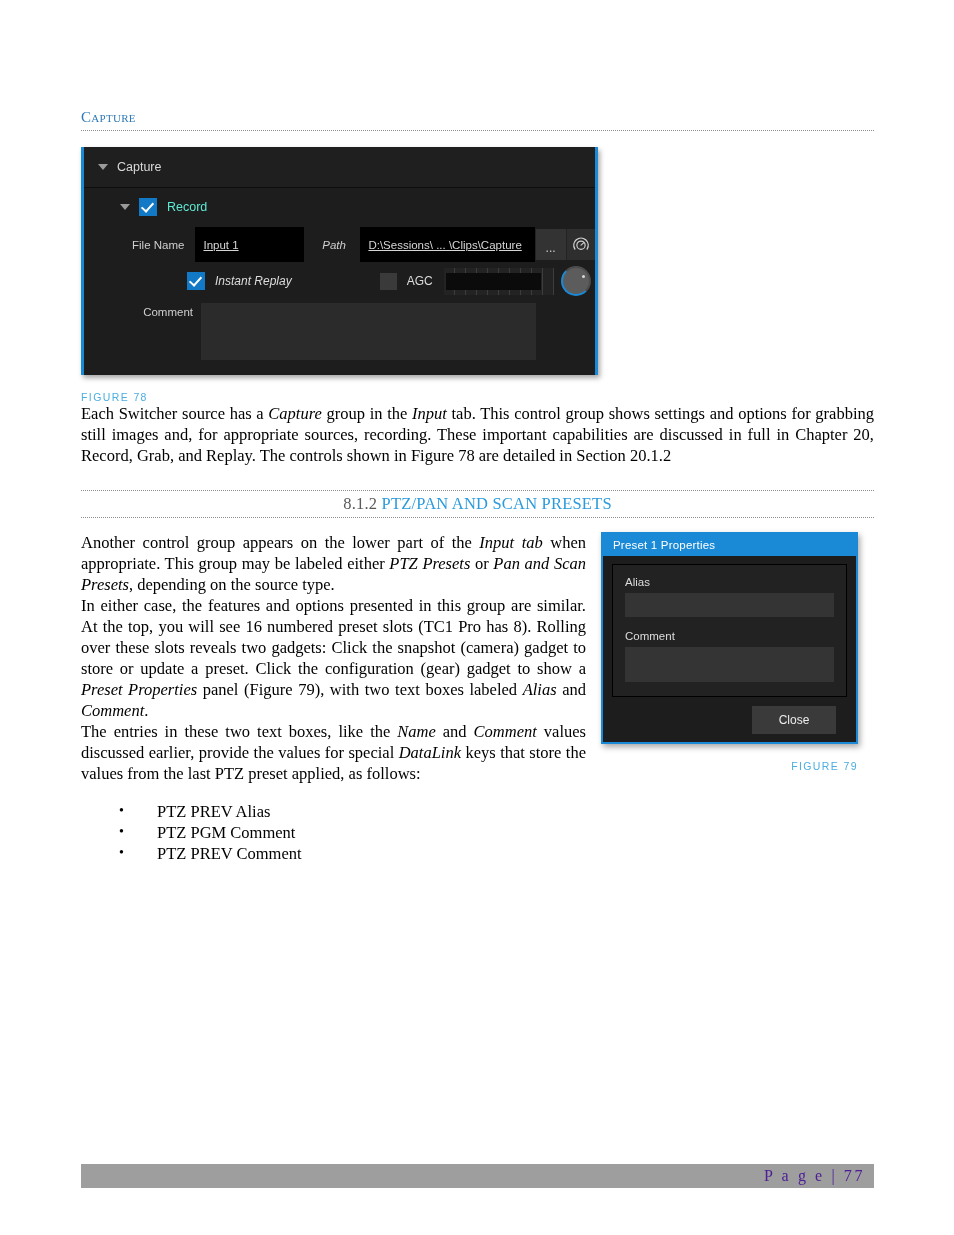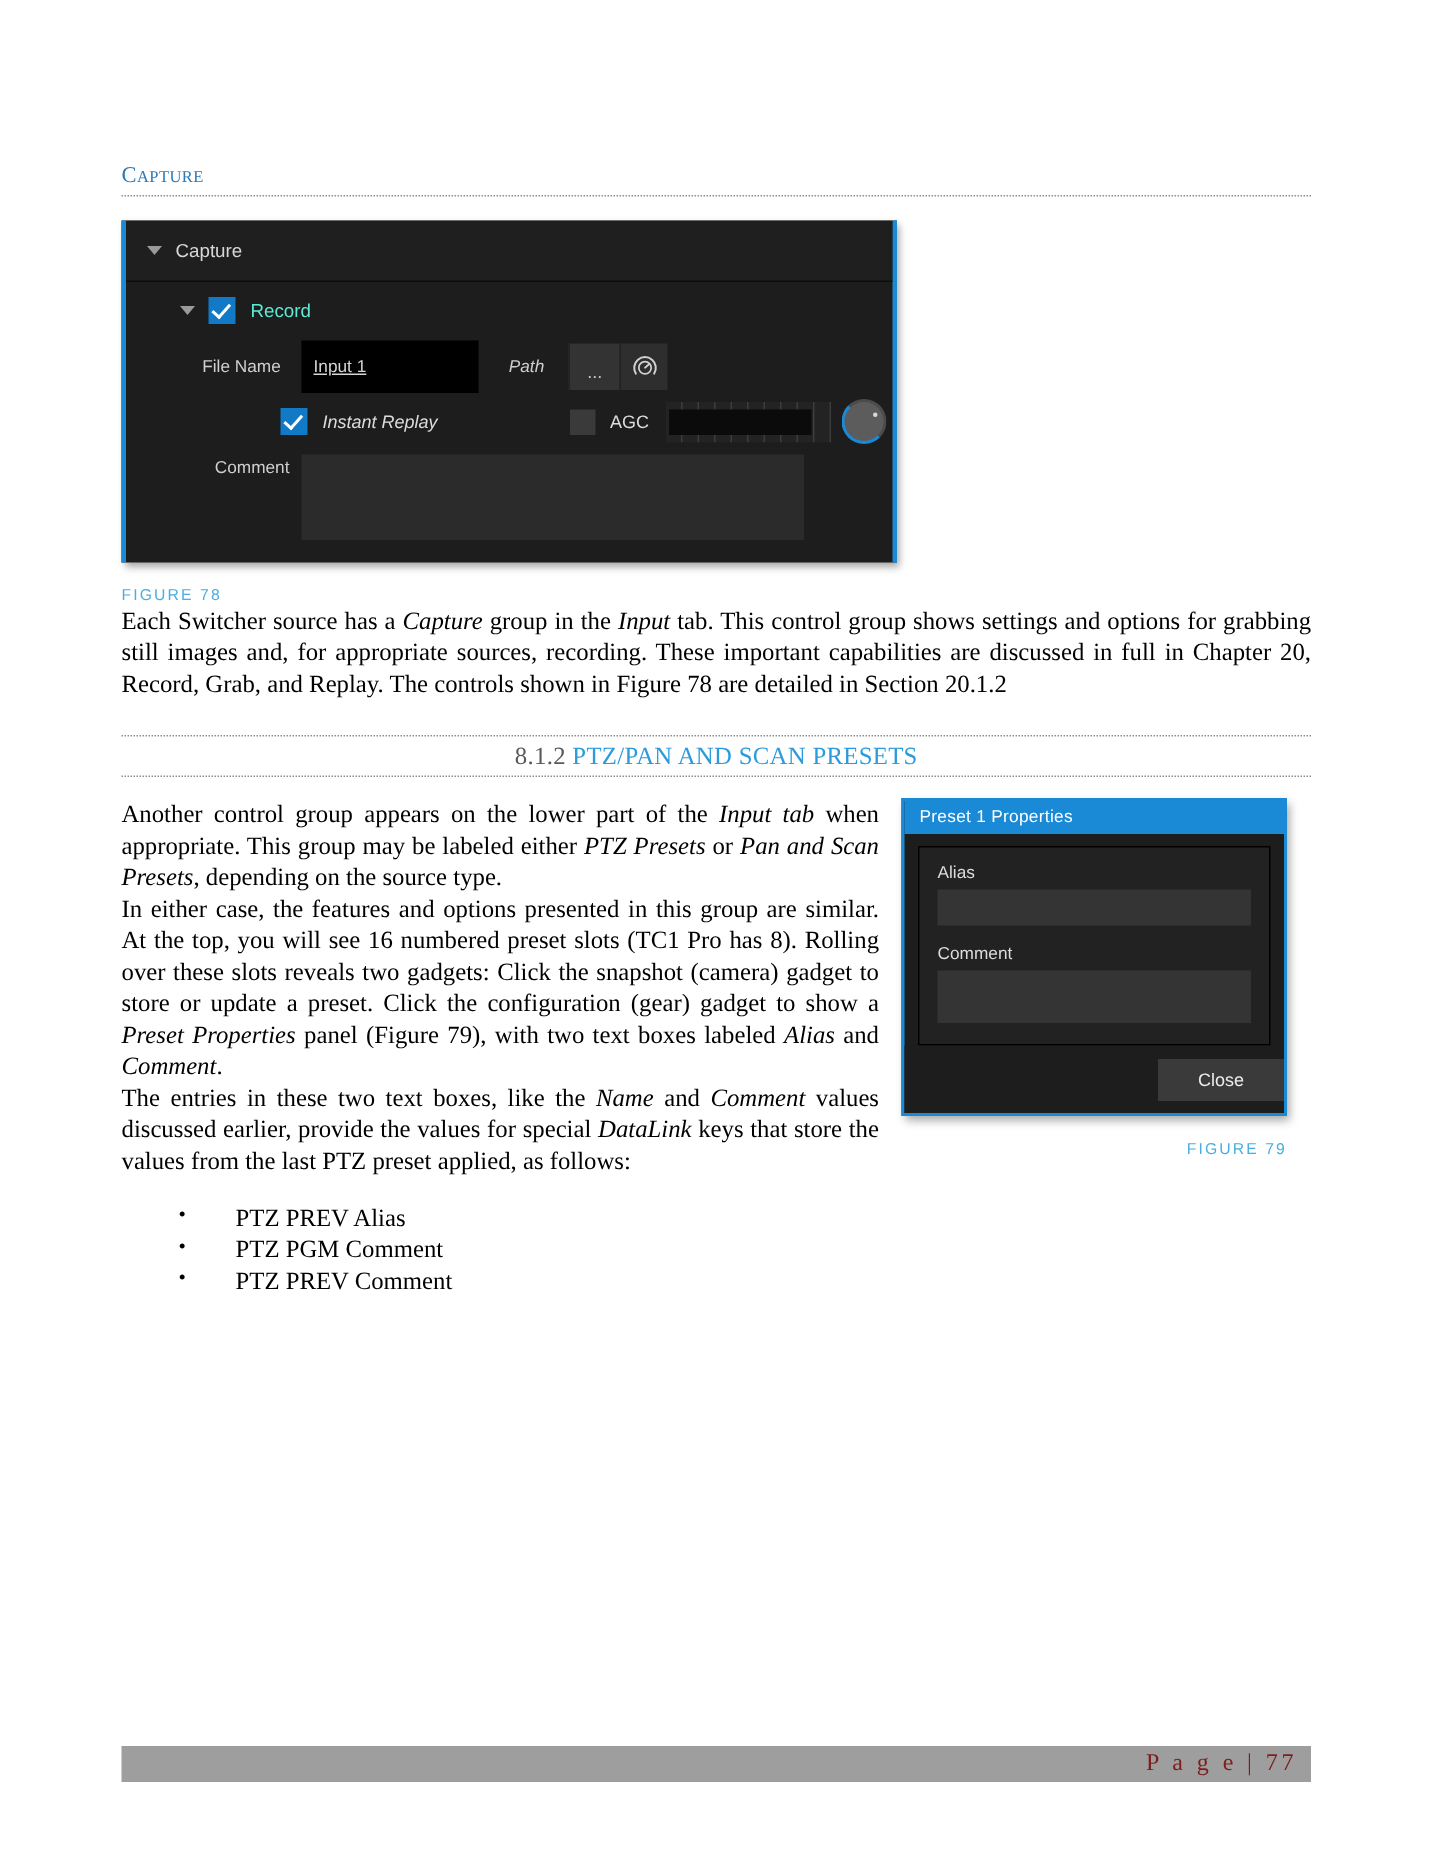--- a/index.html
+++ b/index.html
@@ -324,21 +324,21 @@
     box-sizing: border-box;
     margin-bottom: 13px;
   }
   .dlg-input.tall { height: 35px; margin-bottom: 0; }
   .dlg-foot {
     height: 45px;
     background: #1d1d1d;
     display: flex;
     align-items: center;
     justify-content: flex-end;
-    padding-right: 0;
+    padding-right: 20px;
   }
   .dlg-btn {
     background: #3a3a3a;
     color: #ececec;
     font-size: 12px;
     padding: 7px 16px;
     min-width: 52px;
     text-align: center;
   }
 
@@ -370,21 +370,21 @@
     width: 793px;
     height: 24px;
     background: #9e9e9e;
     display: flex;
     align-items: center;
     justify-content: flex-end;
     padding-right: 9px;
     box-sizing: border-box;
   }
   .footer-text {
-    color: #7f1d1d;
+    color: #4c1d95;
     font-family: "Liberation Serif", serif;
     font-size: 16px;
     letter-spacing: 2.6px;
   }
 </style>
 </head>
 <body>
 
 <div class="page">
 
@@ -404,20 +404,21 @@
         <div class="record-row">
           <span class="tri"></span>
           <span class="chk"></span>
           <span class="record-label">Record</span>
         </div>
 
         <div class="field-row">
           <span class="fld-label" style="width:64px;">File Name</span>
           <span class="txtbox" style="width:118px;">Input 1</span>
           <span class="fld-label" style="width:40px;margin-left:12px;font-style:italic;">Path</span>
+          <span class="txtbox" style="width:190px;">D:\Sessions\ ... \Clips\Capture</span>
           <span class="btn-dots">...</span>
           <span class="btn-gauge">
             <svg width="18" height="18" viewBox="0 0 20 20" aria-hidden="true">
               <path d="M3.2 14.5 A8 8 0 1 1 16.8 14.5" fill="none" stroke="#d0d0d0" stroke-width="1.5" stroke-linecap="round"></path>
               <circle cx="10" cy="10.2" r="4.6" fill="none" stroke="#d0d0d0" stroke-width="1.3"></circle>
               <line x1="10" y1="10.2" x2="13.2" y2="7.4" stroke="#d0d0d0" stroke-width="1.3" stroke-linecap="round"></line>
             </svg>
           </span>
         </div>
 

